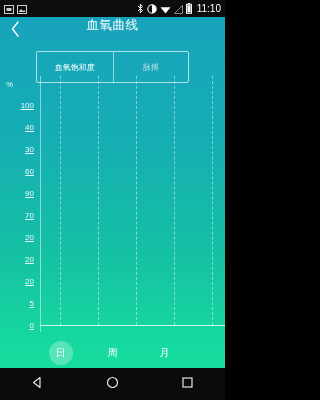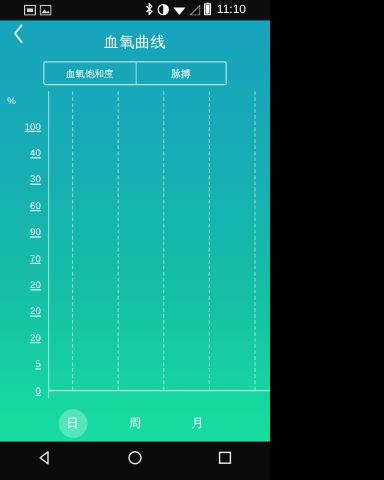--- a/index.html
+++ b/index.html
@@ -21,41 +21,41 @@
   
   #statusbar {
     position: absolute;
     top: 0; left: 0;
     width: 225px;
     height: 17px;
     background: #0d0d0d;
     display: flex;
     align-items: center;
     box-sizing: border-box;
-    padding: 0 20px;
+    padding: 0 4px;
   }
   .sb-left { display: flex; align-items: center; gap: 3px; }
   .sb-right { display: flex; align-items: center; gap: 3px; margin-left: auto; }
   .sb-ico { display: block; }
   #sb-time {
     color: #ffffff;
     font-size: 10px;
     line-height: 10px;
     letter-spacing: 0px;
     margin-left: 2px;
   }
 
   
   #titlebar {
     position: absolute;
     top: 17px; left: 0;
     width: 225px;
     height: 27px;
     display: flex;
-    align-items: flex-end;
+    align-items: flex-start;
   }
   #back-btn {
     width: 30px;
     height: 27px;
     display: flex;
     align-items: center;
     justify-content: center;
   }
   #page-title {
     position: absolute;
@@ -65,39 +65,39 @@
     font-size: 12.5px;
     letter-spacing: 0.5px;
   }
 
   
   #tabbar {
     position: absolute;
     top: 51px;
     left: 36px;
     width: 153px;
-    height: 20px;
+    height: 32px;
     border: 1px solid rgba(225,245,250,0.75);
     border-radius: 2px;
     display: flex;
     box-sizing: border-box;
     overflow: hidden;
   }
   .tab {
     flex: 1 1 50%;
     display: flex;
     align-items: center;
     justify-content: center;
     font-size: 8px;
     color: #eaf9fd;
     box-sizing: border-box;
   }
   .tab.active { color: #ffffff; }
   .tab.inactive { color: #bfe5ee; }
-  .tab + .tab { border-left: 1px solid rgba(225,245,250,0.6); font-weight: bold; }
+  .tab + .tab { border-left: 1px solid rgba(225,245,250,0.6); }
 
   
   #chart {
     position: absolute;
     top: 76px;
     left: 0;
     width: 225px;
     height: 256px;
   }
   #y-axis-unit {

